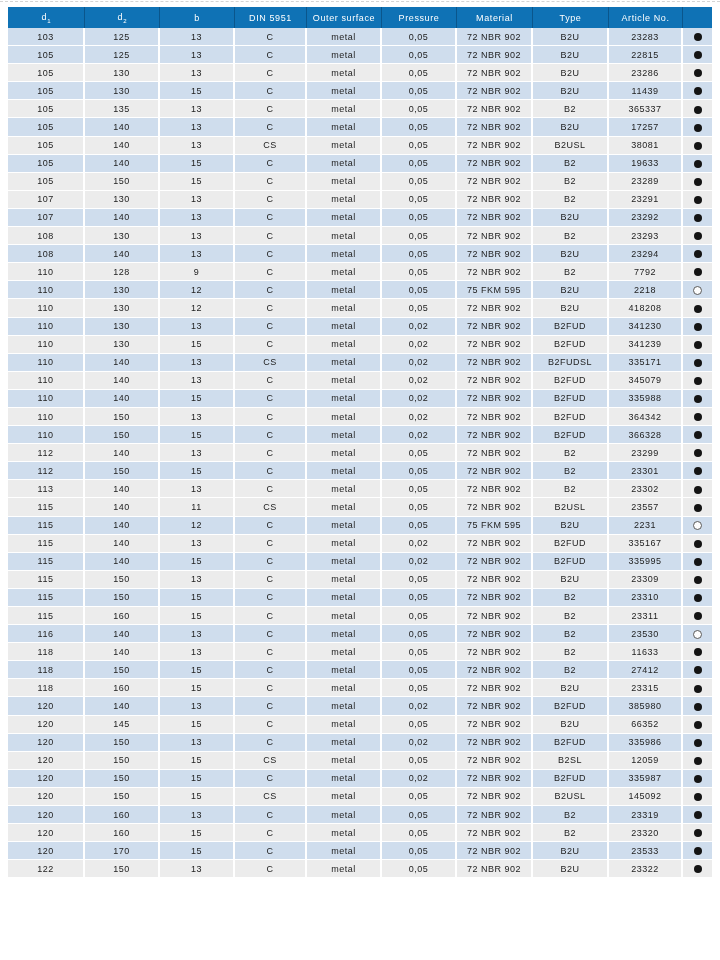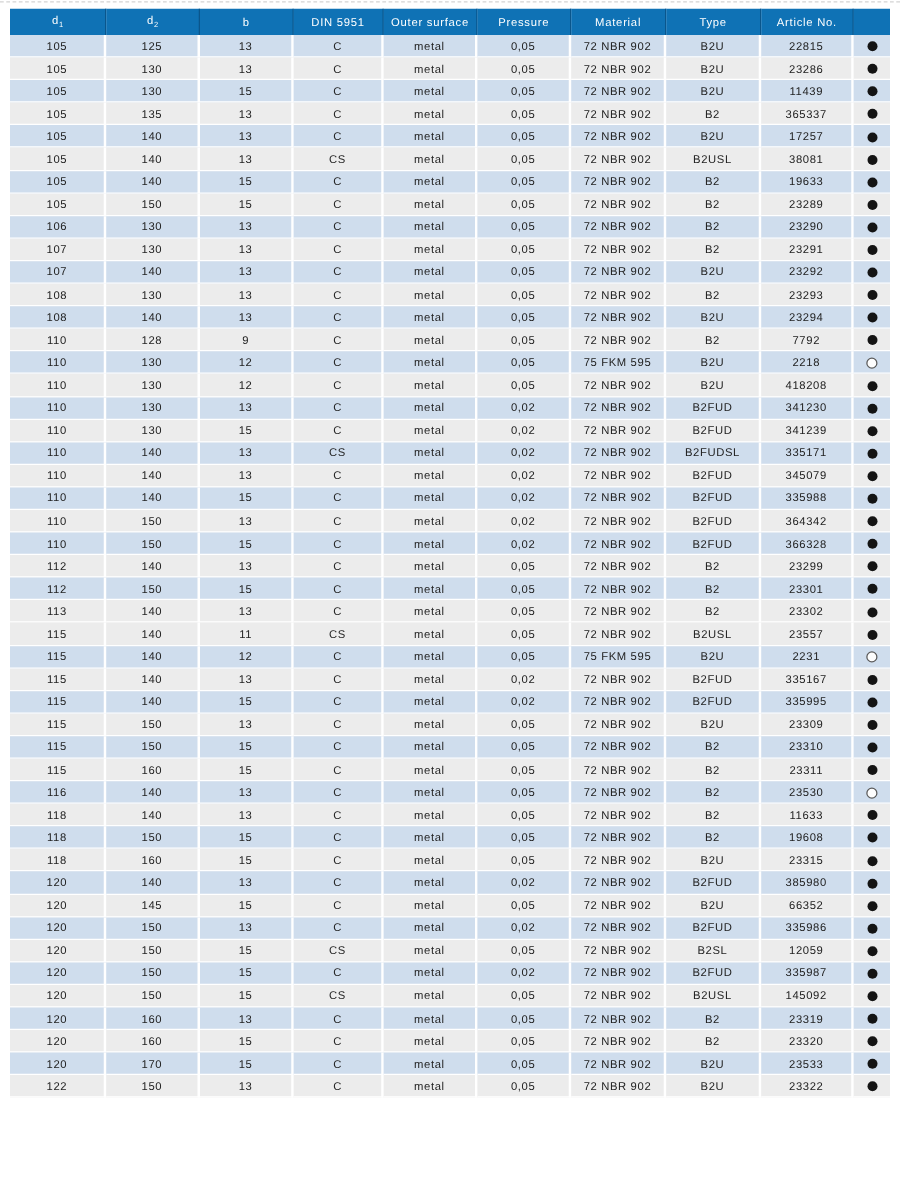--- a/index.html
+++ b/index.html
@@ -115,20 +115,32 @@
           <th><span>Outer surface</span></th>
           <th><span>Pressure</span></th>
           <th><span>Material</span></th>
           <th><span>Type</span></th>
           <th><span>Article No.</span></th>
           <th><span></span></th>
         </tr>
     </thead>
     <tbody>
         <tr class="row-odd">
+          <td>103</td>
+          <td>125</td>
+          <td>13</td>
+          <td>C</td>
+          <td>metal</td>
+          <td>0,05</td>
+          <td>72 NBR 902</td>
+          <td>B2U</td>
+          <td>23283</td>
+          <td><span class="dot dot-filled"></span></td>
+        </tr>
+        <tr class="row-odd">
           <td>105</td>
           <td>125</td>
           <td>13</td>
           <td>C</td>
           <td>metal</td>
           <td>0,05</td>
           <td>72 NBR 902</td>
           <td>B2U</td>
           <td>22815</td>
           <td><span class="dot dot-filled"></span></td>
@@ -210,32 +222,20 @@
           <td>150</td>
           <td>15</td>
           <td>C</td>
           <td>metal</td>
           <td>0,05</td>
           <td>72 NBR 902</td>
           <td>B2</td>
           <td>23289</td>
           <td><span class="dot dot-filled"></span></td>
         </tr>
-        <tr class="row-odd">
-          <td>106</td>
-          <td>130</td>
-          <td>13</td>
-          <td>C</td>
-          <td>metal</td>
-          <td>0,05</td>
-          <td>72 NBR 902</td>
-          <td>B2</td>
-          <td>23290</td>
-          <td><span class="dot dot-filled"></span></td>
-        </tr>
         <tr class="row-even">
           <td>107</td>
           <td>130</td>
           <td>13</td>
           <td>C</td>
           <td>metal</td>
           <td>0,05</td>
           <td>72 NBR 902</td>
           <td>B2</td>
           <td>23291</td>
@@ -543,21 +543,21 @@
         </tr>
         <tr class="row-odd">
           <td>118</td>
           <td>150</td>
           <td>15</td>
           <td>C</td>
           <td>metal</td>
           <td>0,05</td>
           <td>72 NBR 902</td>
           <td>B2</td>
-          <td>19608</td>
+          <td>27412</td>
           <td><span class="dot dot-filled"></span></td>
         </tr>
         <tr class="row-even">
           <td>118</td>
           <td>160</td>
           <td>15</td>
           <td>C</td>
           <td>metal</td>
           <td>0,05</td>
           <td>72 NBR 902</td>

